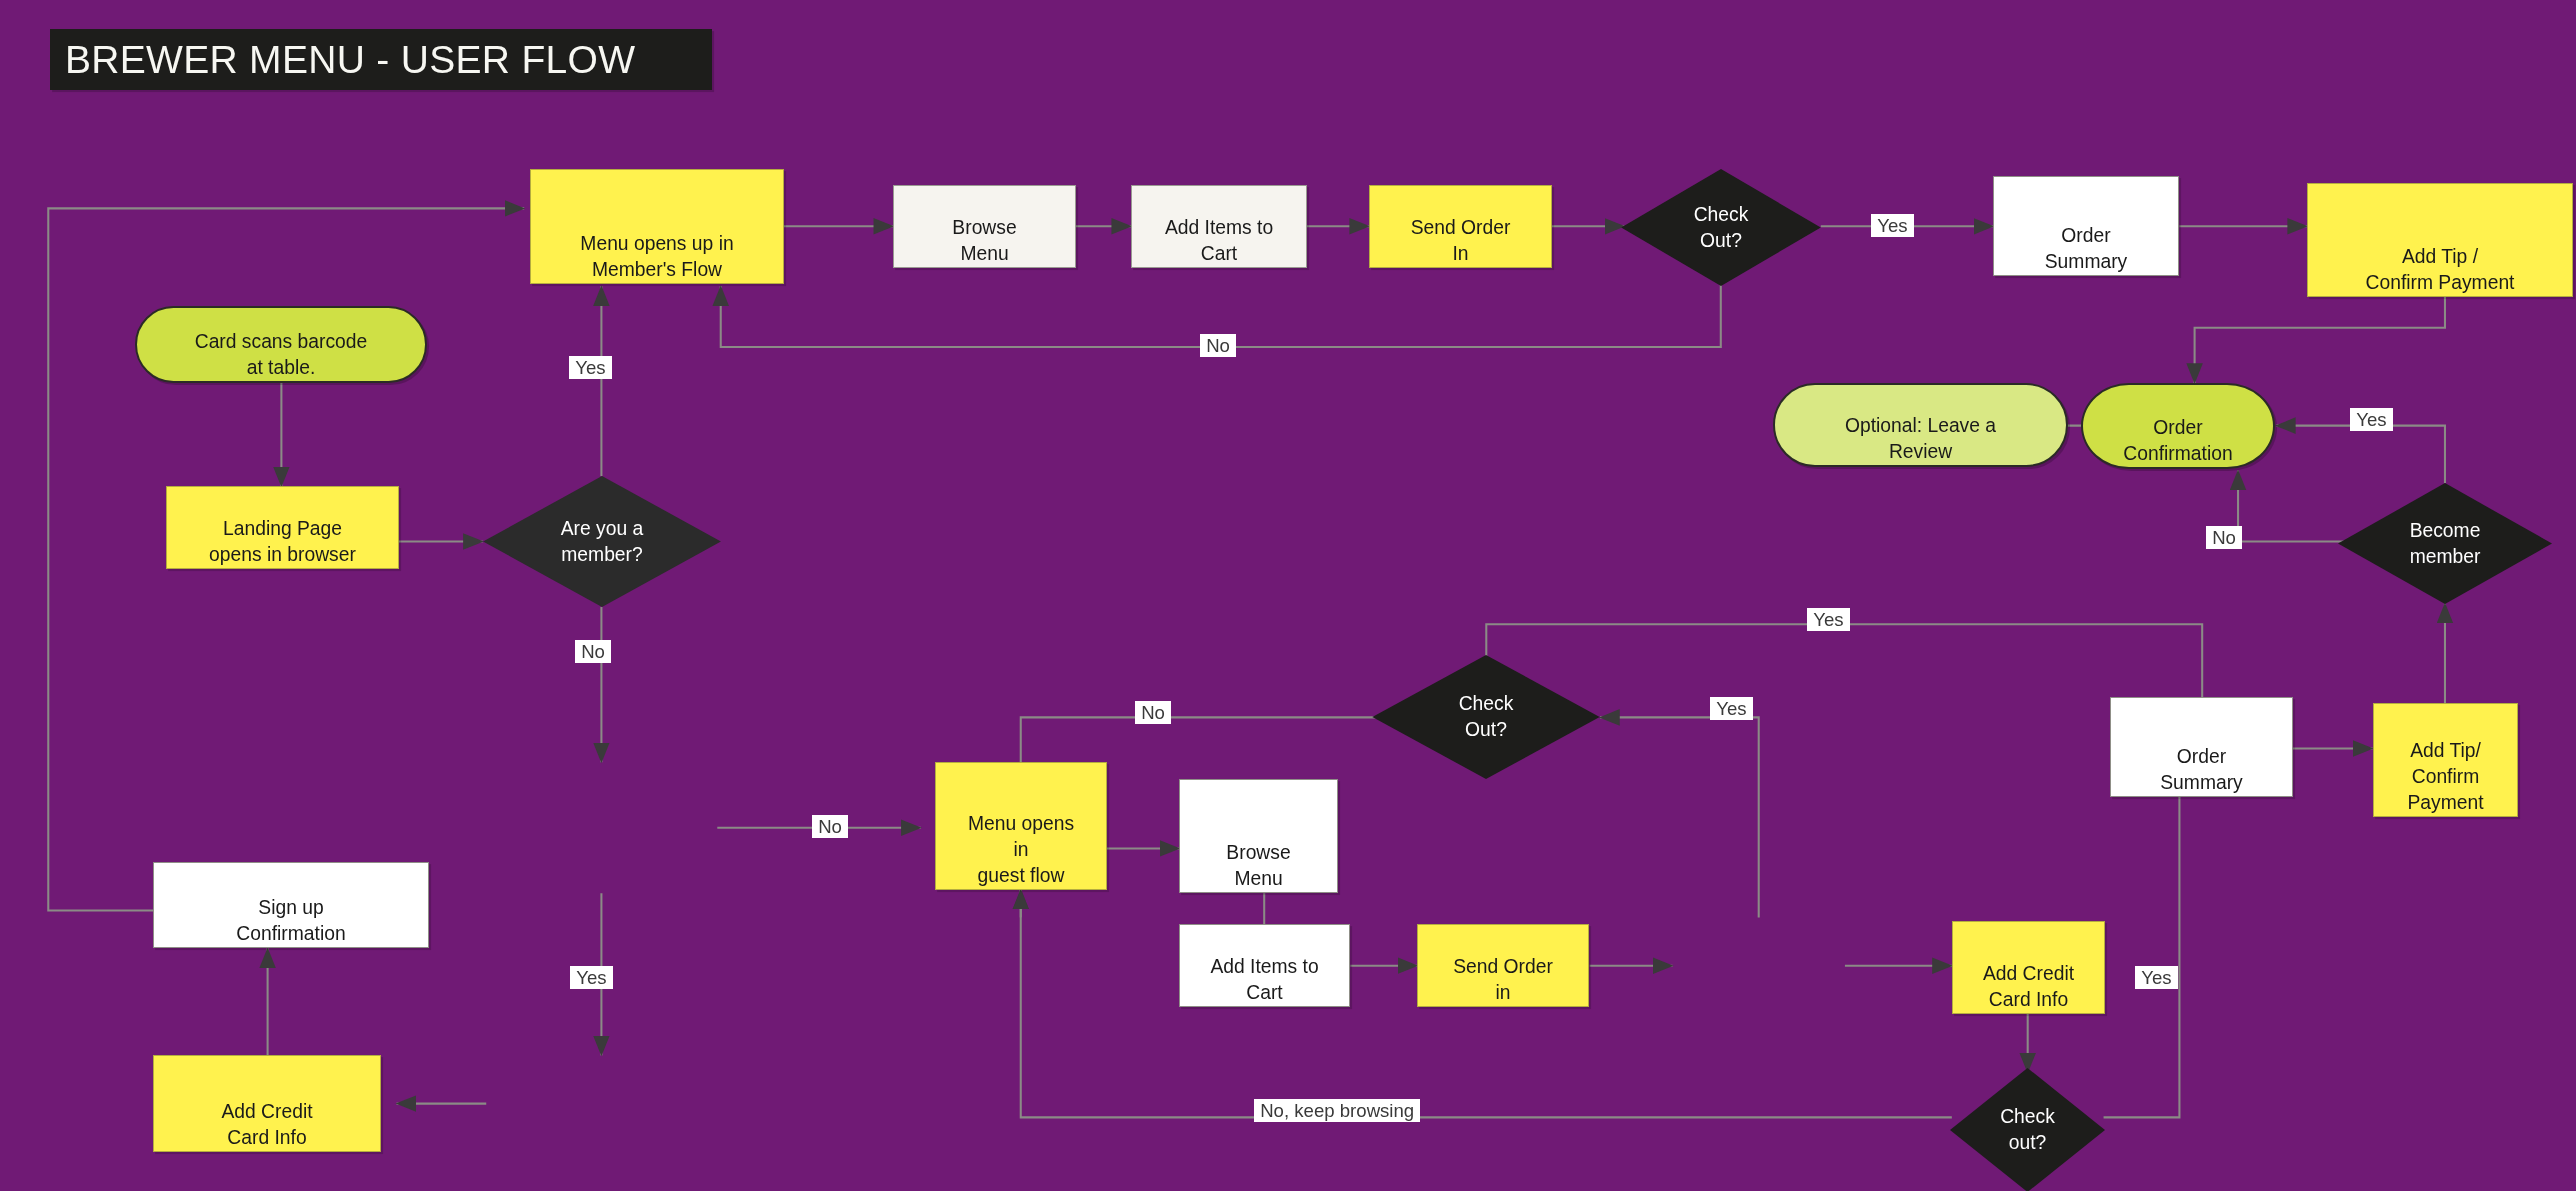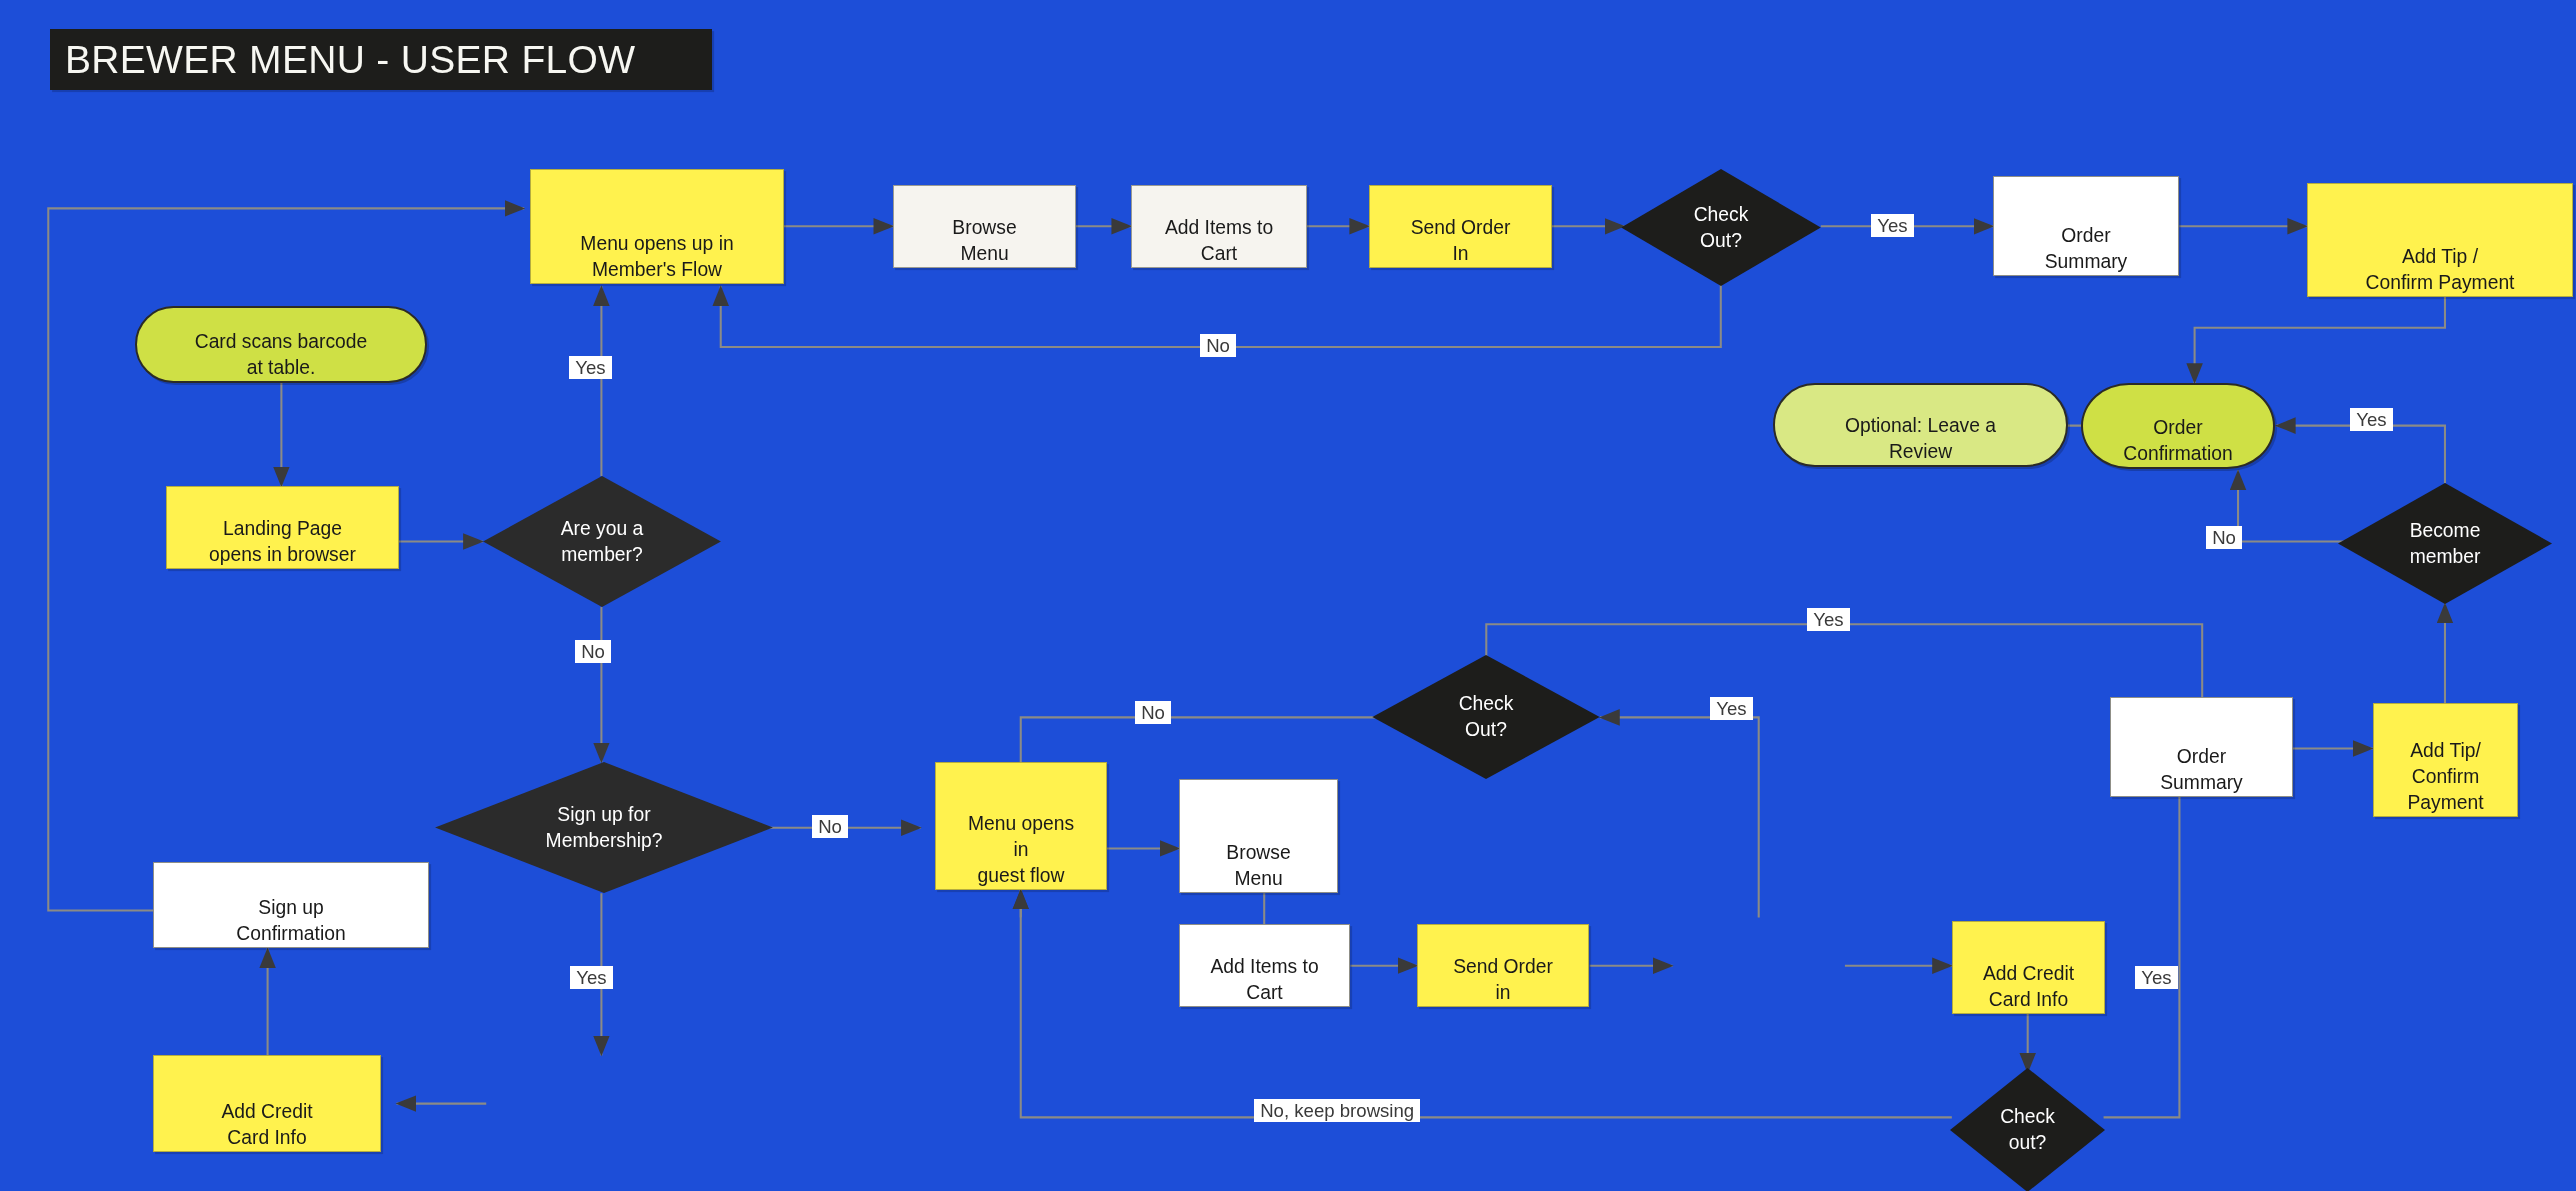--- a/index.html
+++ b/index.html
@@ -1,17 +1,17 @@
 <!DOCTYPE html>
 <html style="font-size:11px"><head>
 <meta charset="utf-8">
 <style>
   html,body{margin:0;padding:0;background:#ffffff;}
   body{width:2576px;height:1192px;overflow:hidden;font-family:"Liberation Sans",sans-serif;}
-  #stage{position:relative;width:2576px;height:1192px;background:#1d4ed8;}
+  #stage{position:relative;width:2576px;height:1192px;background:#701a75;}
   svg#flow{position:absolute;left:0;top:0;width:2576px;height:1192px;}
 
   .titlebar{
     position:absolute;left:50px;top:29px;width:662px;height:61px;
     background:#1d1d1b;box-shadow:2.1px 2.1px 0 rgba(0,0,0,.18);
     display:flex;align-items:center;
   }
   .titlebar .t{
     color:#f7f7f2;font-size:39px;letter-spacing:0.3px;padding-left:15px;
     font-family:"Liberation Sans",sans-serif;font-weight:400;white-space:nowrap;
@@ -165,27 +165,20 @@
   </div>
 
   <div class="diamond" style="left:483px;top:476px;width:238px;height:131px;">
     <svg width="238" height="131" viewBox="0 0 345 190">
       <polygon points="172.5,0 345,95 172.5,190 0,95" fill="#2b2b2b"></polygon>
     </svg>
     <span class="dtext">Are you a
 member?</span>
   </div>
 
-  <div class="diamond" style="left:435px;top:762px;width:338px;height:131px;">
-    <svg width="338" height="131" viewBox="0 0 490 190">
-      <polygon points="245,0 490,95 245,190 0,95" fill="#2b2b2b"></polygon>
-    </svg>
-    <span class="dtext">Sign up for
-Membership?</span>
-  </div>
 
   <div class="node rect white" style="left:153px;top:862px;width:276px;height:86px;">
     <span class="lbl">Sign up
 Confirmation</span>
   </div>
   <div class="node rect yellow" style="left:153px;top:1055px;width:228px;height:97px;">
     <span class="lbl">Add Credit
 Card Info</span>
   </div>
 

